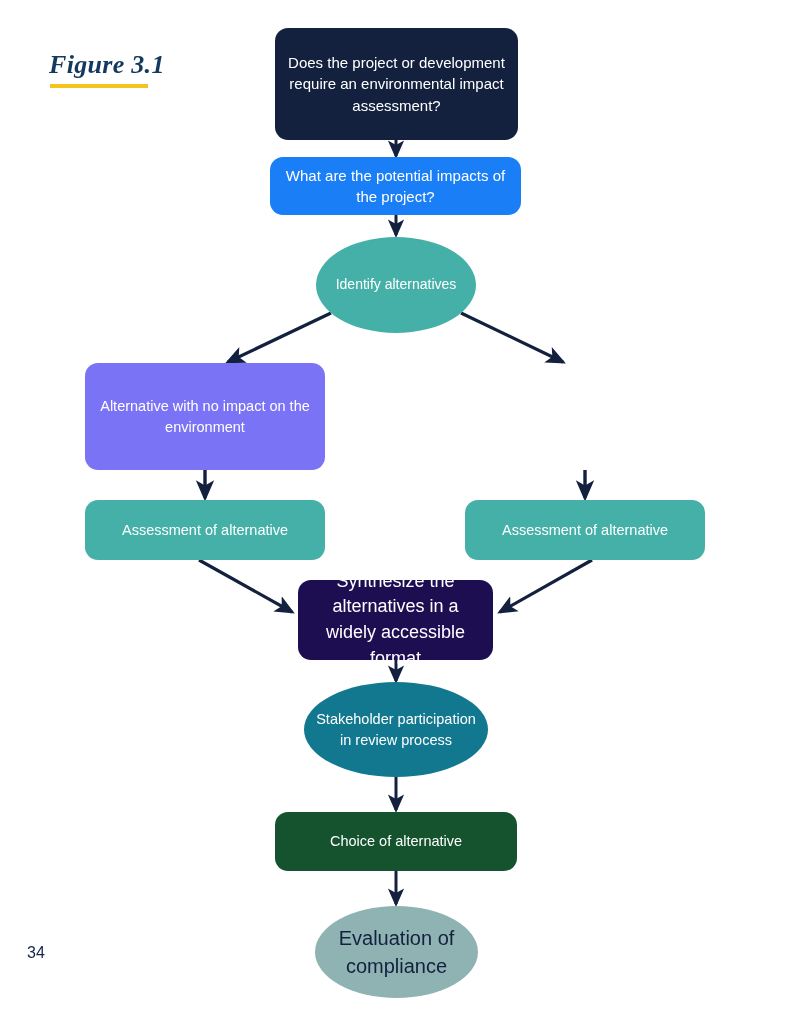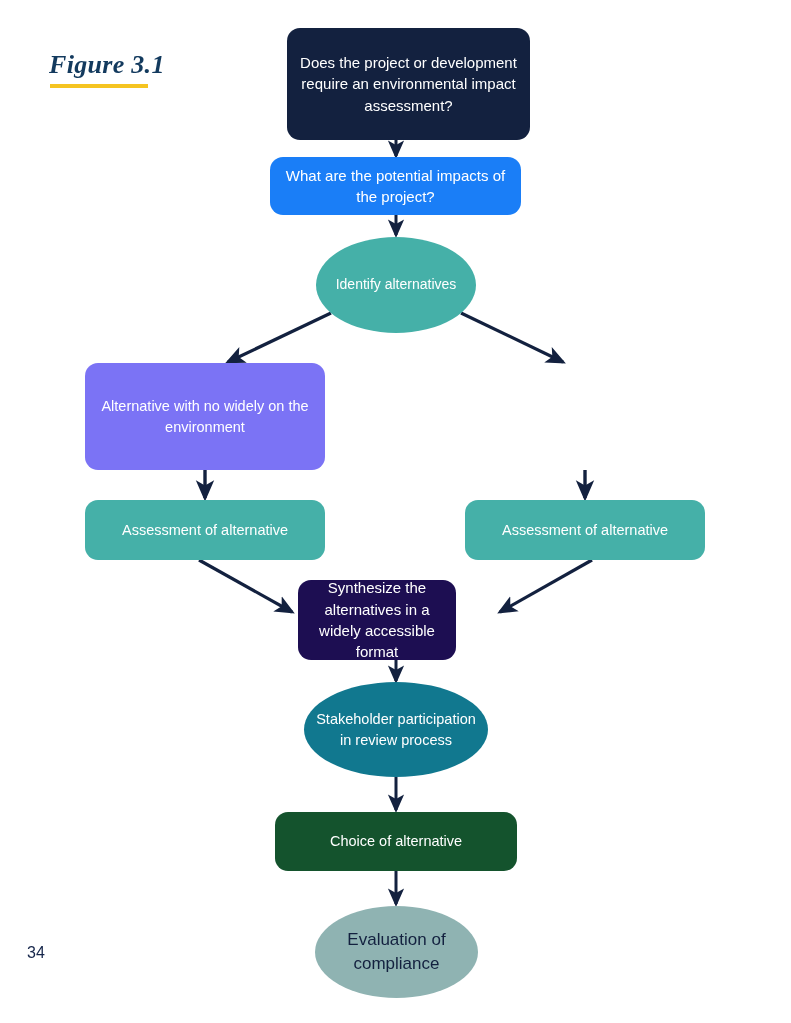--- a/index.html
+++ b/index.html
@@ -115,56 +115,56 @@
 
     <line x1="592" y1="560" x2="500" y2="612" stroke="#13213f" stroke-width="3.2" marker-end="url(#arrowhead)"></line>
 
     <line x1="396" y1="660" x2="396" y2="681" stroke="#13213f" stroke-width="3" marker-end="url(#arrowhead)"></line>
 
     <line x1="396" y1="777" x2="396" y2="810" stroke="#13213f" stroke-width="3" marker-end="url(#arrowhead)"></line>
 
     <line x1="396" y1="871" x2="396" y2="904" stroke="#13213f" stroke-width="3" marker-end="url(#arrowhead)"></line>
   </svg>
 
-  <div class="node rounded" style="left:275px; top:28px; width:243px; height:112px; background:#13213f; font-size:15px;margin-left:12px;">
+  <div class="node rounded" style="left:275px; top:28px; width:243px; height:112px; background:#13213f; font-size:15px;">
     <span>Does the project or development require an environmental impact assessment?</span>
   </div>
 
   <div class="node ellipse" style="left:316px; top:237px; width:160px; height:96px; background:#45b0a8; font-size:14px;">
     <span>Identify alternatives</span>
   </div>
 
   <div class="node rounded" style="left:270px; top:157px; width:251px; height:58px; background:#1a7ef7; font-size:15px;">
     <span>What are the potential impacts of the project?</span>
   </div>
 
   <div class="node rounded" style="left:85px; top:363px; width:240px; height:107px; background:#7b73f5; font-size:14.5px;">
-    <span>Alternative with no widely on the environment</span>
+    <span>Alternative with no impact on the environment</span>
   </div>
 
 
   <div class="node rounded" style="left:85px; top:500px; width:240px; height:60px; background:#45b0a8; font-size:14.5px;">
     <span>Assessment of alternative</span>
   </div>
 
   <div class="node rounded" style="left:465px; top:500px; width:240px; height:60px; background:#45b0a8; font-size:14.5px;">
     <span>Assessment of alternative</span>
   </div>
 
-  <div class="node rounded" style="left:298px; top:580px; width:158px; height:80px; background:#1d0e52; font-size:15px;">
+  <div class="node rounded" style="left:298px; top:580px; width:195px; height:80px; background:#1d0e52; font-size:18px;">
     <span>Synthesize the alternatives in a widely accessible format</span>
   </div>
 
   <div class="node ellipse" style="left:304px; top:682px; width:184px; height:95px; background:#11788f; font-size:14.5px;">
     <span>Stakeholder participation in review process</span>
   </div>
 
   <div class="node rounded" style="left:275px; top:812px; width:242px; height:59px; background:#14532d; font-size:14.5px;">
     <span>Choice of alternative</span>
   </div>
 
-  <div class="node ellipse" style="left:315px; top:906px; width:163px; height:92px; background:#8fb3b2; color:#13213f; font-size:17px;">
+  <div class="node ellipse" style="left:315px; top:906px; width:163px; height:92px; background:#8fb3b2; color:#13213f; font-size:20px;">
     <span>Evaluation of compliance</span>
   </div>
 
   <div class="page-number">34</div>
 
 </div>
 
 </body></html>

